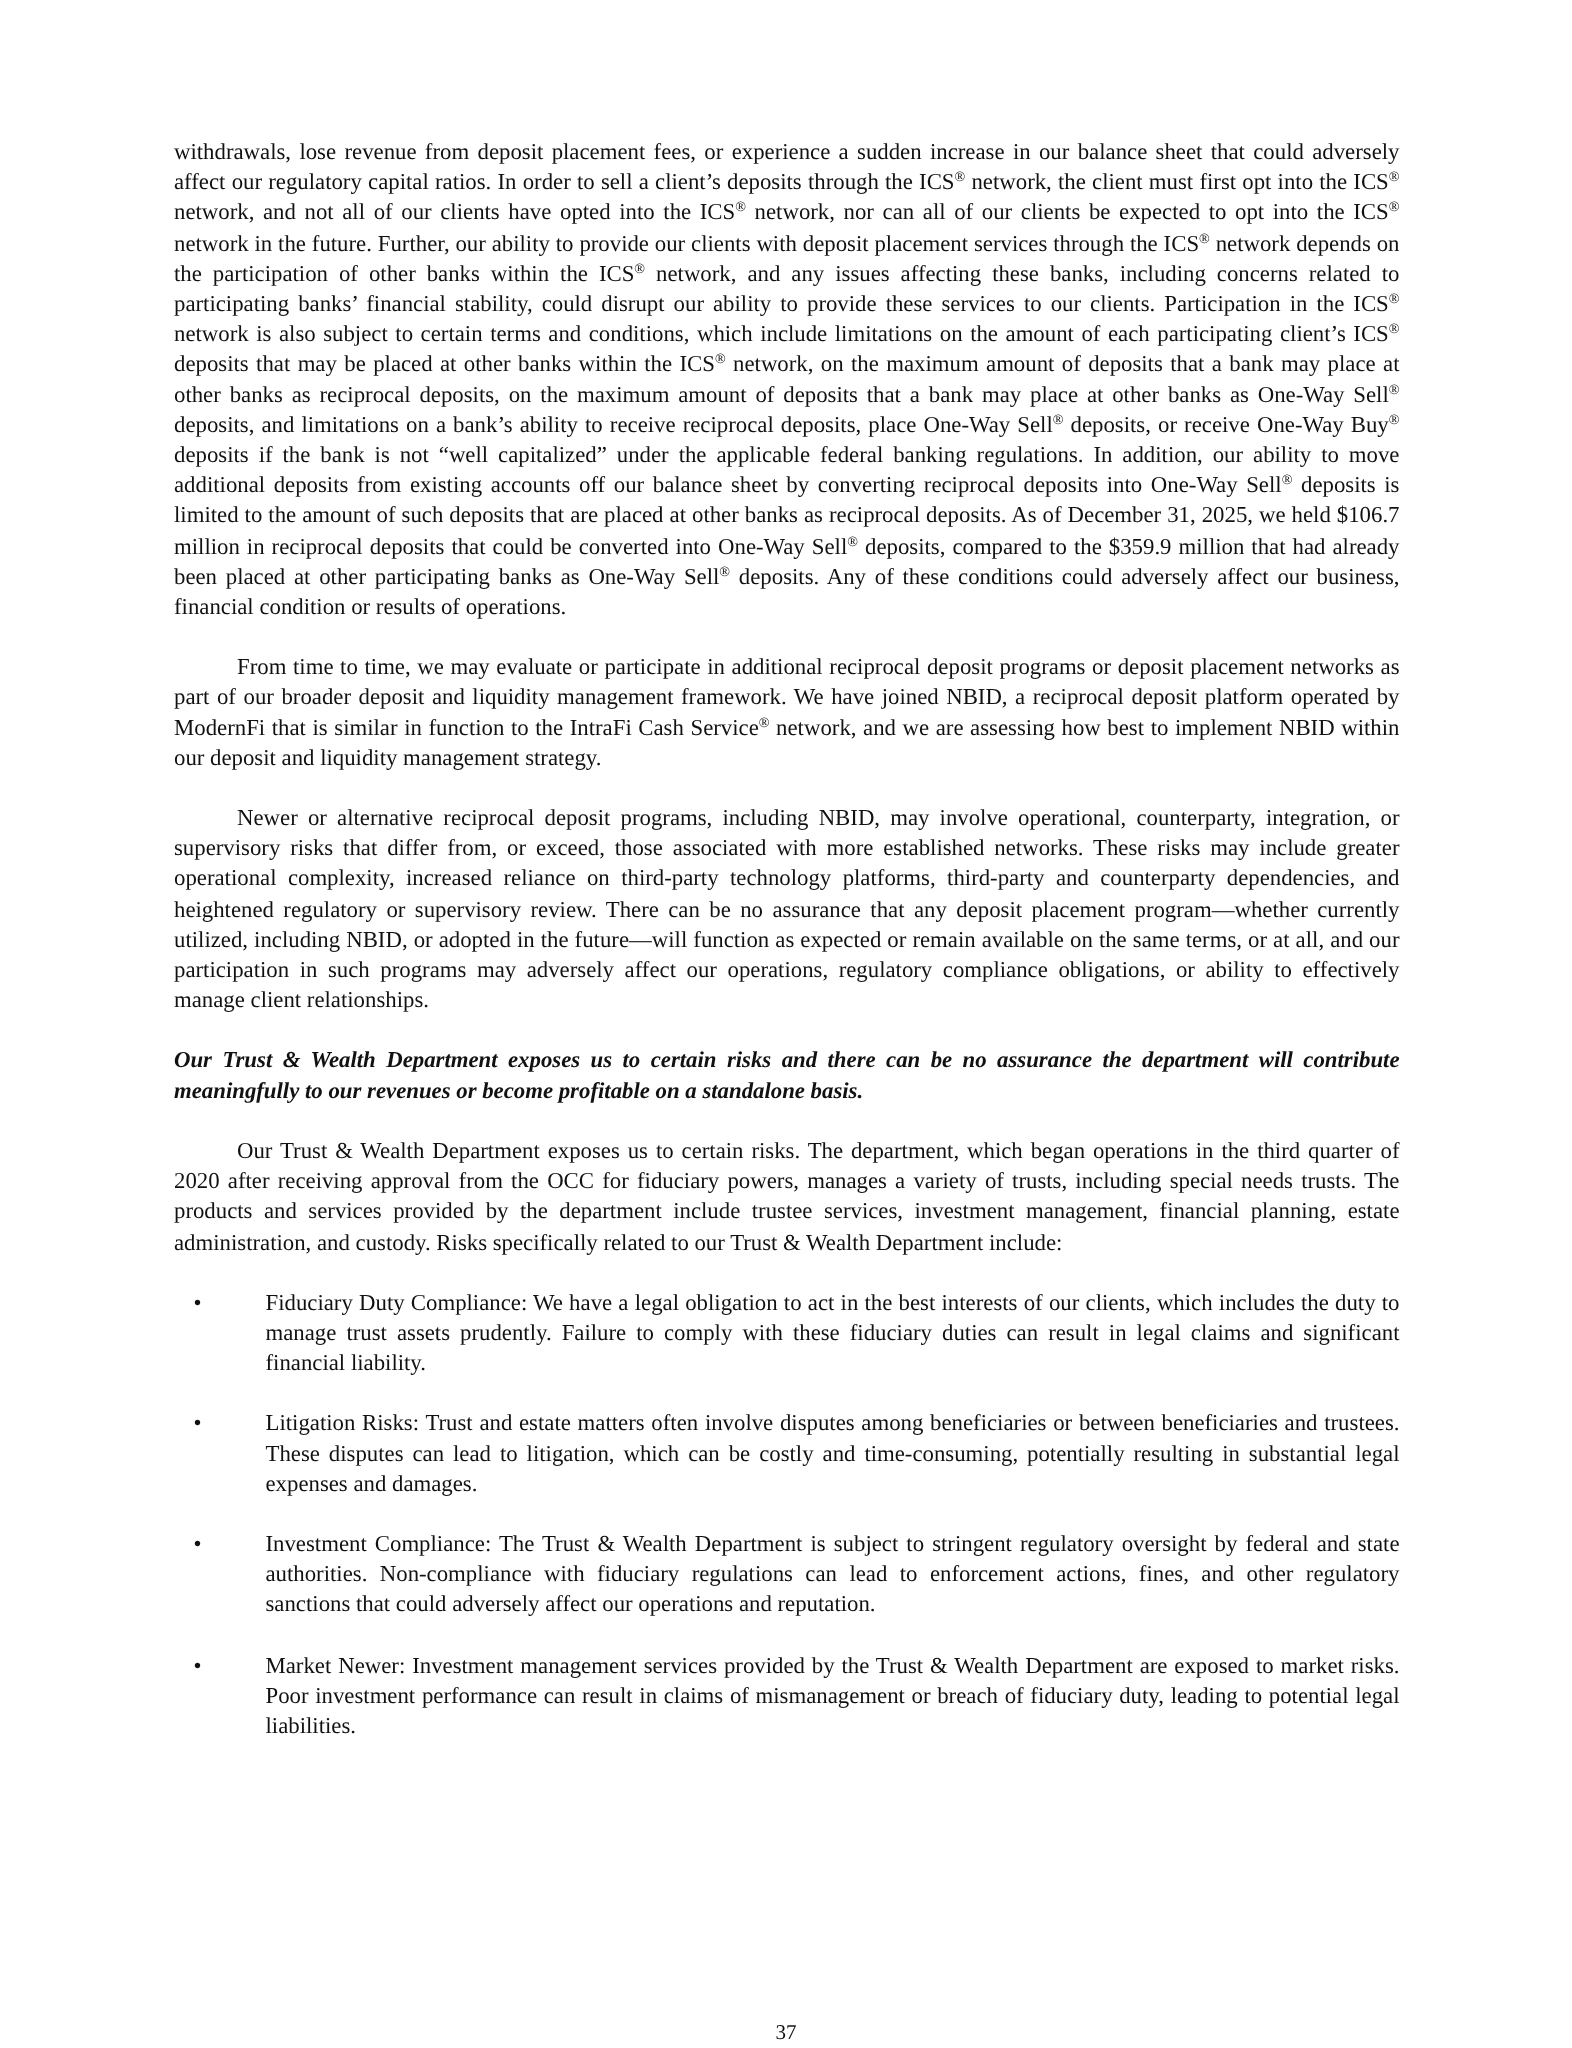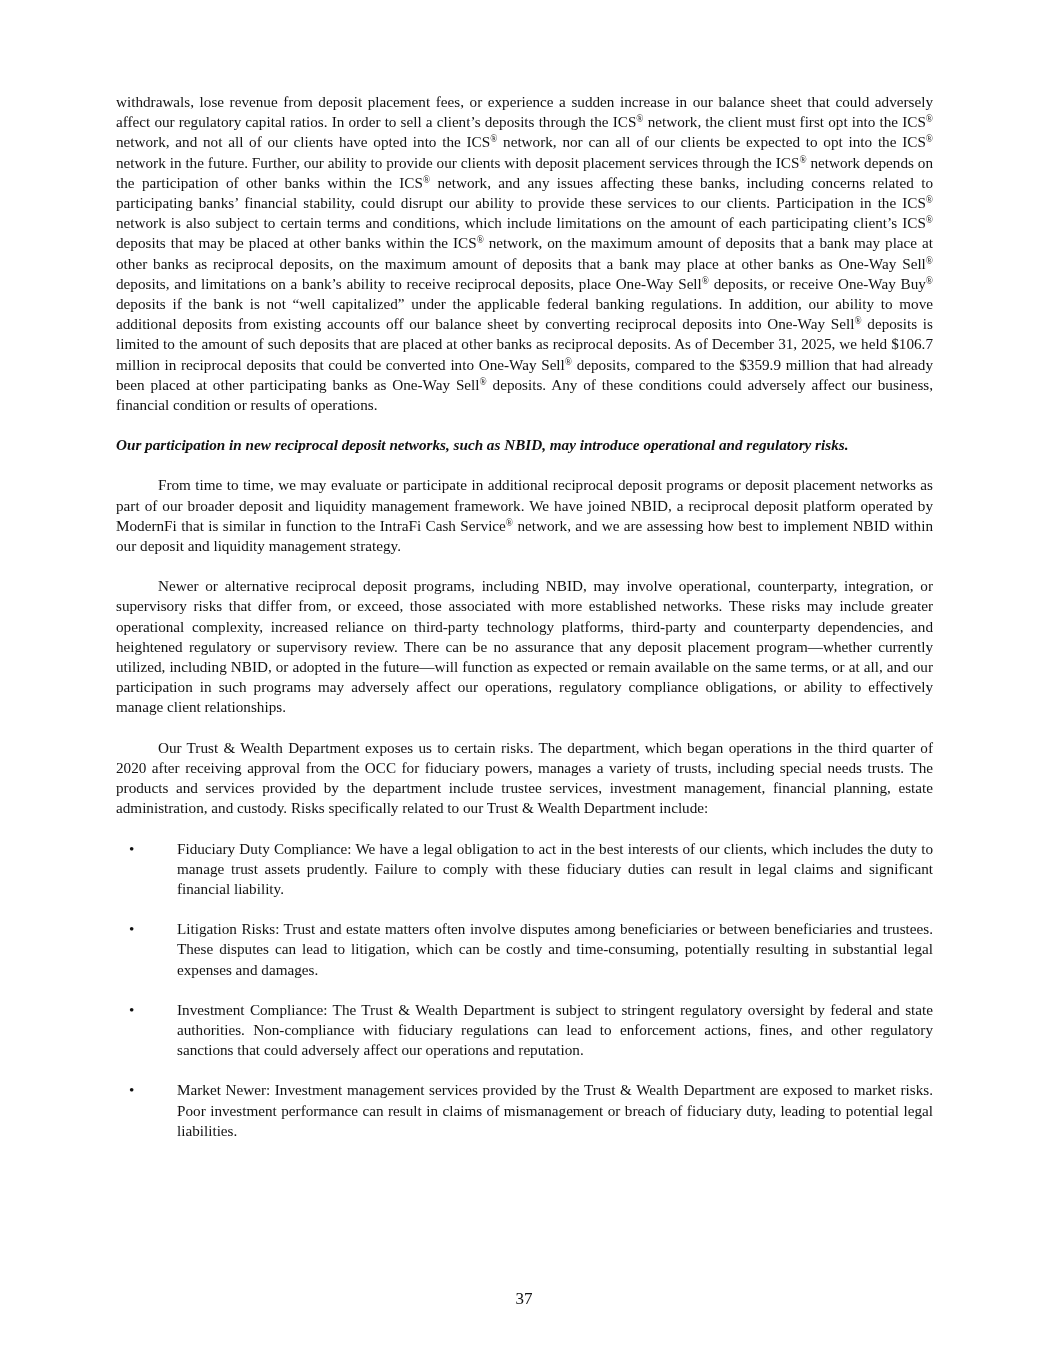--- a/index.html
+++ b/index.html
@@ -35,36 +35,36 @@
       margin-bottom: 20px;
     }
     .bullet-mark {
       position: absolute;
       left: 28px;
       top: 0;
     }
     .bullet-term { }
     .page-number {
       position: absolute;
-      top: 1289px;
+      top: 1346px;
       left: 0;
       width: 1048px;
       text-align: center;
-      font-size: 17px;
+      font-size: 14px;
     }
   </style>
 </head>
 <body>
 
 <div class="page">
   <div id="blocks">
       <p class="para">withdrawals, lose revenue from deposit placement fees, or experience a sudden increase in our balance sheet that could adversely affect our regulatory capital ratios. In order to sell a client’s deposits through the ICS<sup>®</sup> network, the client must first opt into the ICS<sup>®</sup> network, and not all of our clients have opted into the ICS<sup>®</sup> network, nor can all of our clients be expected to opt into the ICS<sup>®</sup> network in the future. Further, our ability to provide our clients with deposit placement services through the ICS<sup>®</sup> network depends on the participation of other banks within the ICS<sup>®</sup> network, and any issues affecting these banks, including concerns related to participating banks’ financial stability, could disrupt our ability to provide these services to our clients. Participation in the ICS<sup>®</sup> network is also subject to certain terms and conditions, which include limitations on the amount of each participating client’s ICS<sup>®</sup> deposits that may be placed at other banks within the ICS<sup>®</sup> network, on the maximum amount of deposits that a bank may place at other banks as reciprocal deposits, on the maximum amount of deposits that a bank may place at other banks as One-Way Sell<sup>®</sup> deposits, and limitations on a bank’s ability to receive reciprocal deposits, place One-Way Sell<sup>®</sup> deposits, or receive One-Way Buy<sup>®</sup> deposits if the bank is not “well capitalized” under the applicable federal banking regulations. In addition, our ability to move additional deposits from existing accounts off our balance sheet by converting reciprocal deposits into One-Way Sell<sup>®</sup> deposits is limited to the amount of such deposits that are placed at other banks as reciprocal deposits. As of December 31, 2025, we held $106.7 million in reciprocal deposits that could be converted into One-Way Sell<sup>®</sup> deposits, compared to the $359.9 million that had already been placed at other participating banks as One-Way Sell<sup>®</sup> deposits. Any of these conditions could adversely affect our business, financial condition or results of operations.</p>
-      <p class="heading">Our participation in new reciprocal deposit networks, such as NBID, may introduce operational and regulatory risks.</p>
       <p class="para indent">From time to time, we may evaluate or participate in additional reciprocal deposit programs or deposit placement networks as part of our broader deposit and liquidity management framework. We have joined NBID, a reciprocal deposit platform operated by ModernFi that is similar in function to the IntraFi Cash Service<sup>®</sup> network, and we are assessing how best to implement NBID within our deposit and liquidity management strategy.</p>
       <p class="para indent">Newer or alternative reciprocal deposit programs, including NBID, may involve operational, counterparty, integration, or supervisory risks that differ from, or exceed, those associated with more established networks. These risks may include greater operational complexity, increased reliance on third-party technology platforms, third-party and counterparty dependencies, and heightened regulatory or supervisory review. There can be no assurance that any deposit placement program—whether currently utilized, including NBID, or adopted in the future—will function as expected or remain available on the same terms, or at all, and our participation in such programs may adversely affect our operations, regulatory compliance obligations, or ability to effectively manage client relationships.</p>
+      <p class="heading">Our Trust &amp; Wealth Department exposes us to certain risks and there can be no assurance the department will contribute meaningfully to our revenues or become profitable on a standalone basis.</p>
       <p class="para indent">Our Trust &amp; Wealth Department exposes us to certain risks. The department, which began operations in the third quarter of 2020 after receiving approval from the OCC for fiduciary powers, manages a variety of trusts, including special needs trusts. The products and services provided by the department include trustee services, investment management, financial planning, estate administration, and custody. Risks specifically related to our Trust &amp; Wealth Department include:</p>
     </div>
 
   <ul class="bullets">
     <li class="bullet">
       <span class="bullet-mark">•</span>
       <p><span class="bullet-term">Fiduciary Duty Compliance</span><span>: We have a legal obligation to act in the best interests of our clients, which includes the duty to manage trust assets prudently. Failure to comply with these fiduciary duties can result in legal claims and significant financial liability.</span></p>
     </li>
     <li class="bullet">
       <span class="bullet-mark">•</span>

